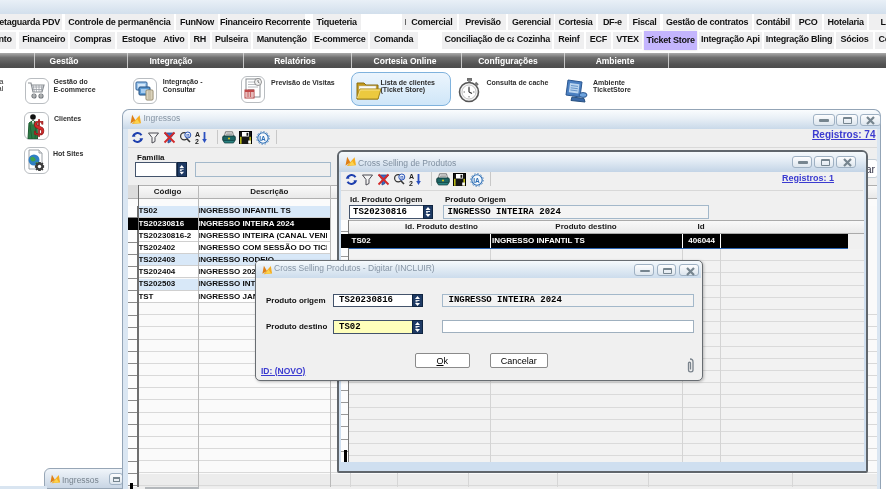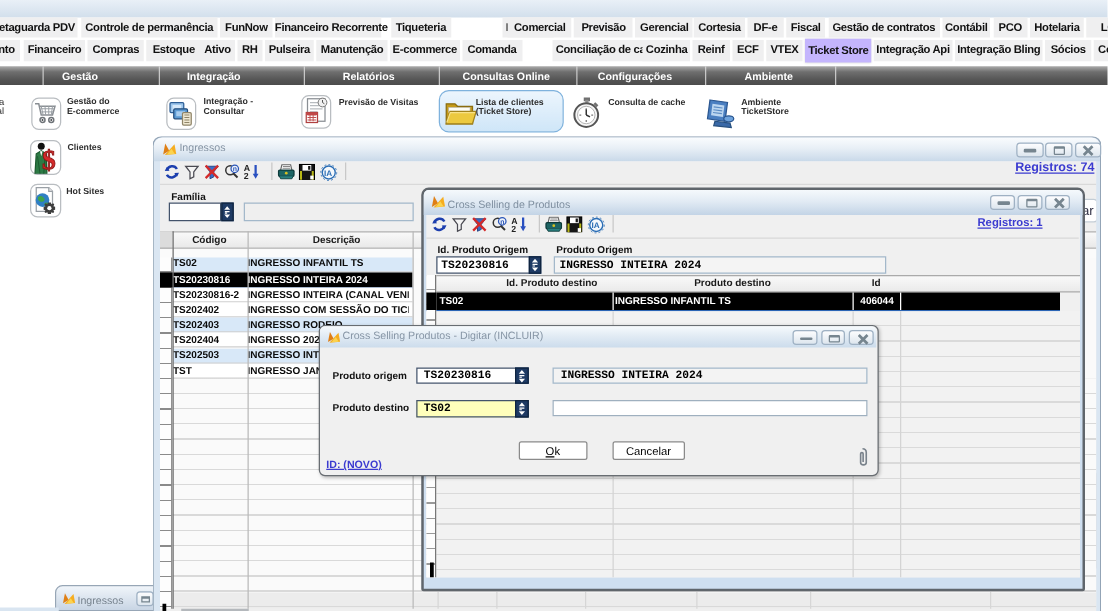--- a/index.html
+++ b/index.html
@@ -77,21 +77,21 @@
 <div class="abs" style="left:33.5px;top:53px;width:1.5px;height:15px;background:#d8d8d8;opacity:.85"></div>
 <div class="abs" style="left:126.5px;top:53px;width:1.5px;height:15px;background:#d8d8d8;opacity:.85"></div>
 <div class="abs" style="left:242.5px;top:53px;width:1.5px;height:15px;background:#d8d8d8;opacity:.85"></div>
 <div class="abs" style="left:350.5px;top:53px;width:1.5px;height:15px;background:#d8d8d8;opacity:.85"></div>
 <div class="abs" style="left:460.5px;top:53px;width:1.5px;height:15px;background:#d8d8d8;opacity:.85"></div>
 <div class="abs" style="left:563.5px;top:53px;width:1.5px;height:15px;background:#d8d8d8;opacity:.85"></div>
 <div class="abs" style="left:667.5px;top:53px;width:1.5px;height:15px;background:#d8d8d8;opacity:.85"></div>
 <div class="seglbl" style="left:9px">Gestão</div>
 <div class="seglbl" style="left:116px">Integração</div>
 <div class="seglbl" style="left:240px">Relatórios</div>
-<div class="seglbl" style="left:350px">Consultas Online</div>
+<div class="seglbl" style="left:350px">Cortesia Online</div>
 <div class="seglbl" style="left:453px">Configurações</div>
 <div class="seglbl" style="left:560px">Ambiente</div>
 
 <div class="abs" style="left:-5px;top:77.5px;font-size:7.5px;line-height:7.6px;color:#2e2e2e">ria<br>ral</div>
 
 <div class="ibox" style="left:24.5px;top:77.5px;width:24px;height:26px">
 <svg width="21" height="23" style="position:absolute;left:0px;top:0px" viewBox="0 0 21 23">
 <path d="M2 4 L5 4 L7 13 L16 13 L18 6 L6 6" fill="none" stroke="#8a8f94" stroke-width="1.2"></path>
 <path d="M7 6 L8.5 13 M10 6 L10.5 13 M13 6 L13 13 M16 6 L15 13 M6.5 8 L17 8 M7 10.5 L16.5 10.5" stroke="#9aa0a6" stroke-width="0.8"></path>
 <circle cx="8" cy="17" r="2" fill="none" stroke="#6f7479" stroke-width="1.2"></circle>

